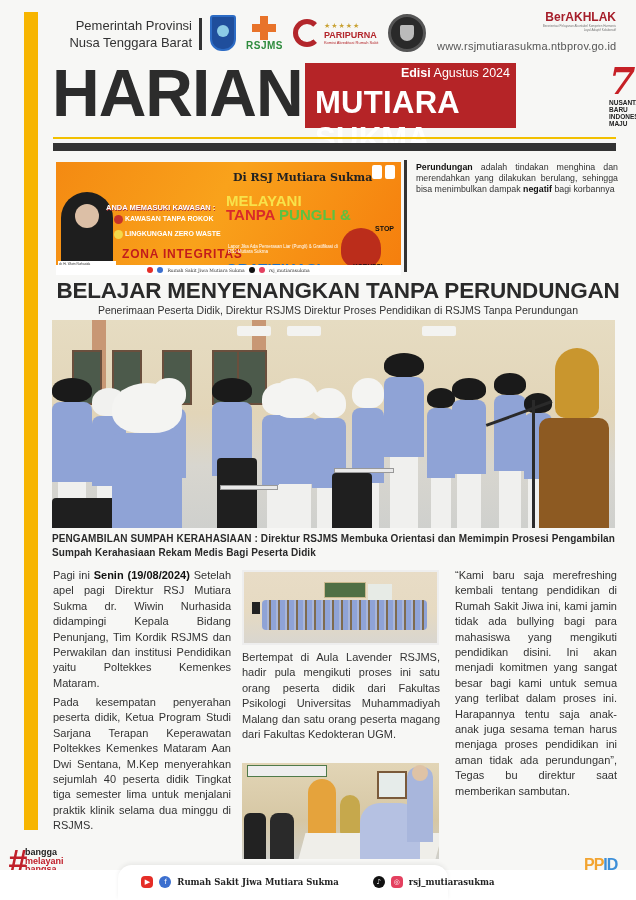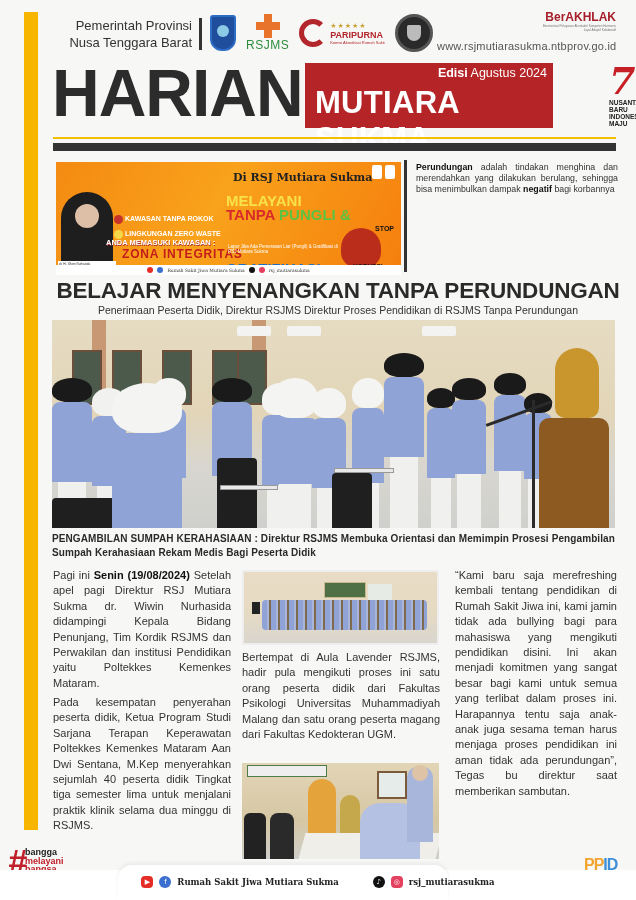--- a/index.html
+++ b/index.html
@@ -11,55 +11,55 @@
   
   .gov-text { position: absolute; left: 62px; top: 17px; font-size: 13px; line-height: 17px; color: #333; text-align: right; width: 130px; }
   .gov-sep { position: absolute; left: 199px; top: 18px; width: 3px; height: 32px; background: #333; }
   .logos { position: absolute; left: 210px; top: 12px; display: flex; align-items: center; gap: 10px; height: 42px; }
   .logo-ntb { width: 26px; height: 36px; background: #1f4e9c; border-radius: 3px 3px 12px 12px; position: relative; border: 2px solid #2d6cc5; }
   .logo-ntb::after { content: ""; position: absolute; left: 5px; top: 8px; width: 12px; height: 12px; background: #8ccbe6; border-radius: 50%; }
   .logo-rsjms { display: flex; flex-direction: column; align-items: center; }
   .rsjms-cross { width: 24px; height: 24px; position: relative; }
   .rsjms-cross::before { content: ""; position: absolute; left: 8px; top: 0; width: 8px; height: 24px; background: #e8732a; }
   .rsjms-cross::after { content: ""; position: absolute; left: 0; top: 8px; width: 24px; height: 8px; background: #e8732a; }
-  .rsjms-label { font-size: 12px; font-weight: normal; color: #2e8b3d; letter-spacing: 0.5px; }
+  .rsjms-label { font-size: 10px; font-weight: bold; color: #2e8b3d; letter-spacing: 0.5px; }
   .logo-paripurna { display: flex; align-items: center; gap: 3px; }
   .pari-circle { width: 28px; height: 28px; border: 5px solid #b3262b; border-radius: 50%; border-right-color: transparent; }
   .pari-text { display: flex; flex-direction: column; }
   .pari-stars { font-size: 7px; color: #c9a233; letter-spacing: 1px; }
   .pari-name { font-size: 9px; font-weight: bold; color: #b3262b; }
   .pari-sub { font-size: 4px; color: #b3262b; }
   .logo-seal { width: 38px; height: 38px; border-radius: 50%; background: #2a2a2a; border: 3px solid #555; position: relative; }
   .logo-seal::after { content: ""; position: absolute; left: 9px; top: 8px; width: 14px; height: 16px; background: #bbb; border-radius: 2px 2px 8px 8px; }
 
   .berakhlak { position: absolute; left: 536px; top: 10px; text-align: right; width: 80px; }
   .berakhlak-name { font-size: 12px; font-weight: bold; color: #a61e2a; }
   .berakhlak-sub { font-size: 3px; color: #777; line-height: 4px; }
   .website { position: absolute; left: 437px; top: 40px; font-size: 11px; color: #555; letter-spacing: 0.2px; }
 
   .title-harian { position: absolute; left: 52px; top: 60px; font-size: 66px; font-weight: bold; color: #2c2c2c; letter-spacing: -1px; line-height: 66px; transform: scaleY(1.02); }
-  .title-box { position: absolute; left: 305px; top: 63px; width: 248px; height: 65px; background: #b52427; }
+  .title-box { position: absolute; left: 305px; top: 63px; width: 211px; height: 65px; background: #b52427; }
   .edisi { position: absolute; right: 6px; top: 3px; font-size: 12.5px; color: #fff; }
   .edisi b { font-weight: bold; }
   .mutiara { position: absolute; left: 10px; top: 22px; font-size: 31px; font-weight: bold; color: #fff; letter-spacing: 0.3px; }
   .logo-79 { position: absolute; left: 571px; top: 63px; width: 50px; margin-left: 38px; }
   .num79 { font-size: 38px; font-weight: bold; font-style: italic; color: #c62026; line-height: 36px; font-family: "DejaVu Serif", serif; }
   .nusantara { font-size: 6.5px; font-weight: bold; color: #222; line-height: 7px; }
 
   .rule-yellow { position: absolute; left: 53px; top: 137px; width: 563px; height: 2px; background: #f2c000; }
   .rule-dark { position: absolute; left: 53px; top: 143px; width: 563px; height: 8px; background: #333; }
 
   
   .banner { position: absolute; left: 56px; top: 162px; width: 345px; height: 113px; background: linear-gradient(120deg, #f48a12 0%, #f9a21b 45%, #f57e0d 100%); overflow: hidden; }
   .banner-welcome { position: absolute; left: 45px; top: 4px; font-family: "DejaVu Serif", serif; font-style: italic; font-weight: bold; font-size: 19px; color: #5ec23a; text-shadow: 1px 1px 0 #2c6a16; }
   .banner-di { position: absolute; left: 177px; top: 9px; font-family: "DejaVu Serif", serif; font-weight: bold; font-size: 11px; color: #222; }
   .banner-person { position: absolute; left: 5px; top: 30px; width: 52px; height: 78px; background: #1e1e1e; border-radius: 26px 26px 0 0; }
   .banner-person::after { content: ""; position: absolute; left: 14px; top: 12px; width: 24px; height: 24px; background: #dcbfa6; border-radius: 50%; }
   .banner-namebox { position: absolute; left: 2px; top: 99px; width: 58px; height: 8px; background: #fff; font-size: 3px; color: #333; padding: 1px; }
-  .banner-memasuki { position: absolute; left: 50px; top: 41px; font-size: 7.5px; font-weight: bold; color: #fff; text-shadow: 0.5px 0.5px 0 #a33; margin-top: 35px; }
+  .banner-memasuki { position: absolute; left: 50px; top: 41px; font-size: 7.5px; font-weight: bold; color: #fff; text-shadow: 0.5px 0.5px 0 #a33; }
   .banner-row { position: absolute; left: 58px; font-size: 7px; font-weight: bold; color: #fff; line-height: 7px; }
   .banner-icon { display: inline-block; width: 9px; height: 9px; border-radius: 50%; background: #c7322a; vertical-align: middle; margin-right: 2px; }
   .banner-icon.green { background: #f5d84a; }
   .banner-zona { position: absolute; left: 66px; top: 85px; font-size: 12px; font-weight: bold; color: #c21c1c; letter-spacing: 0.8px; }
   .banner-melayani { position: absolute; left: 170px; top: 32px; font-size: 15px; font-weight: bold; line-height: 14px; }
   .m1 { color: #f8e24a; }
   .m2 { color: #d92a2a; }
   .m3 { color: #5dc141; }
   .m4 { color: #1f6fc1; margin-top: 40px; }
   .banner-small { position: absolute; left: 172px; top: 82px; font-size: 4.5px; color: #fff; width: 115px; line-height: 5px; }

